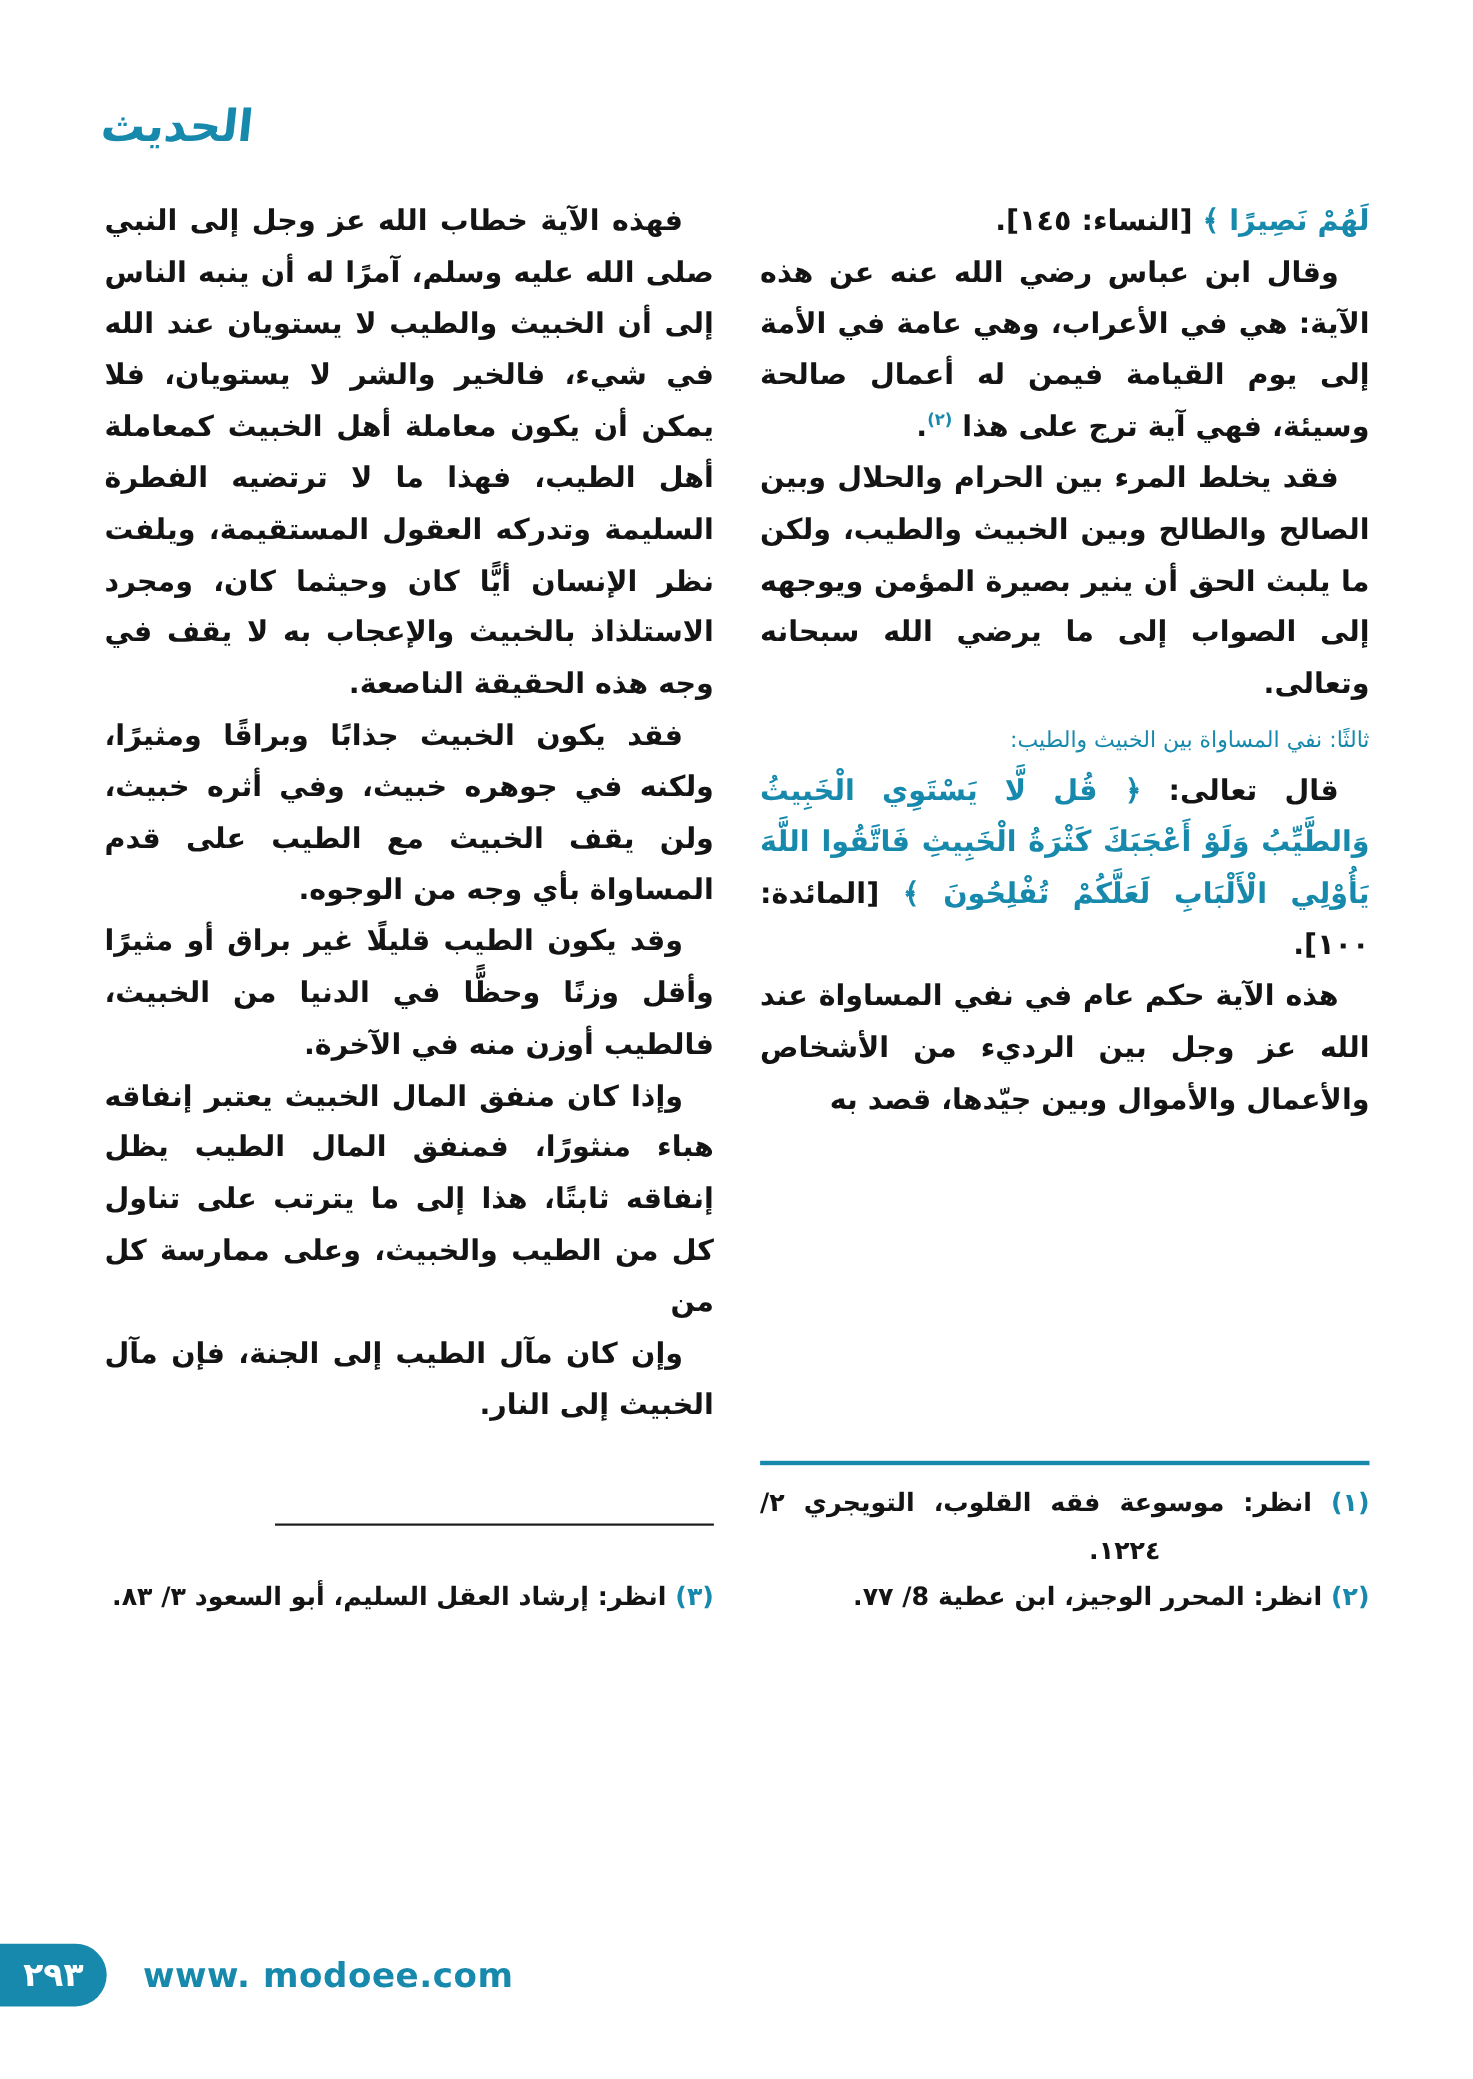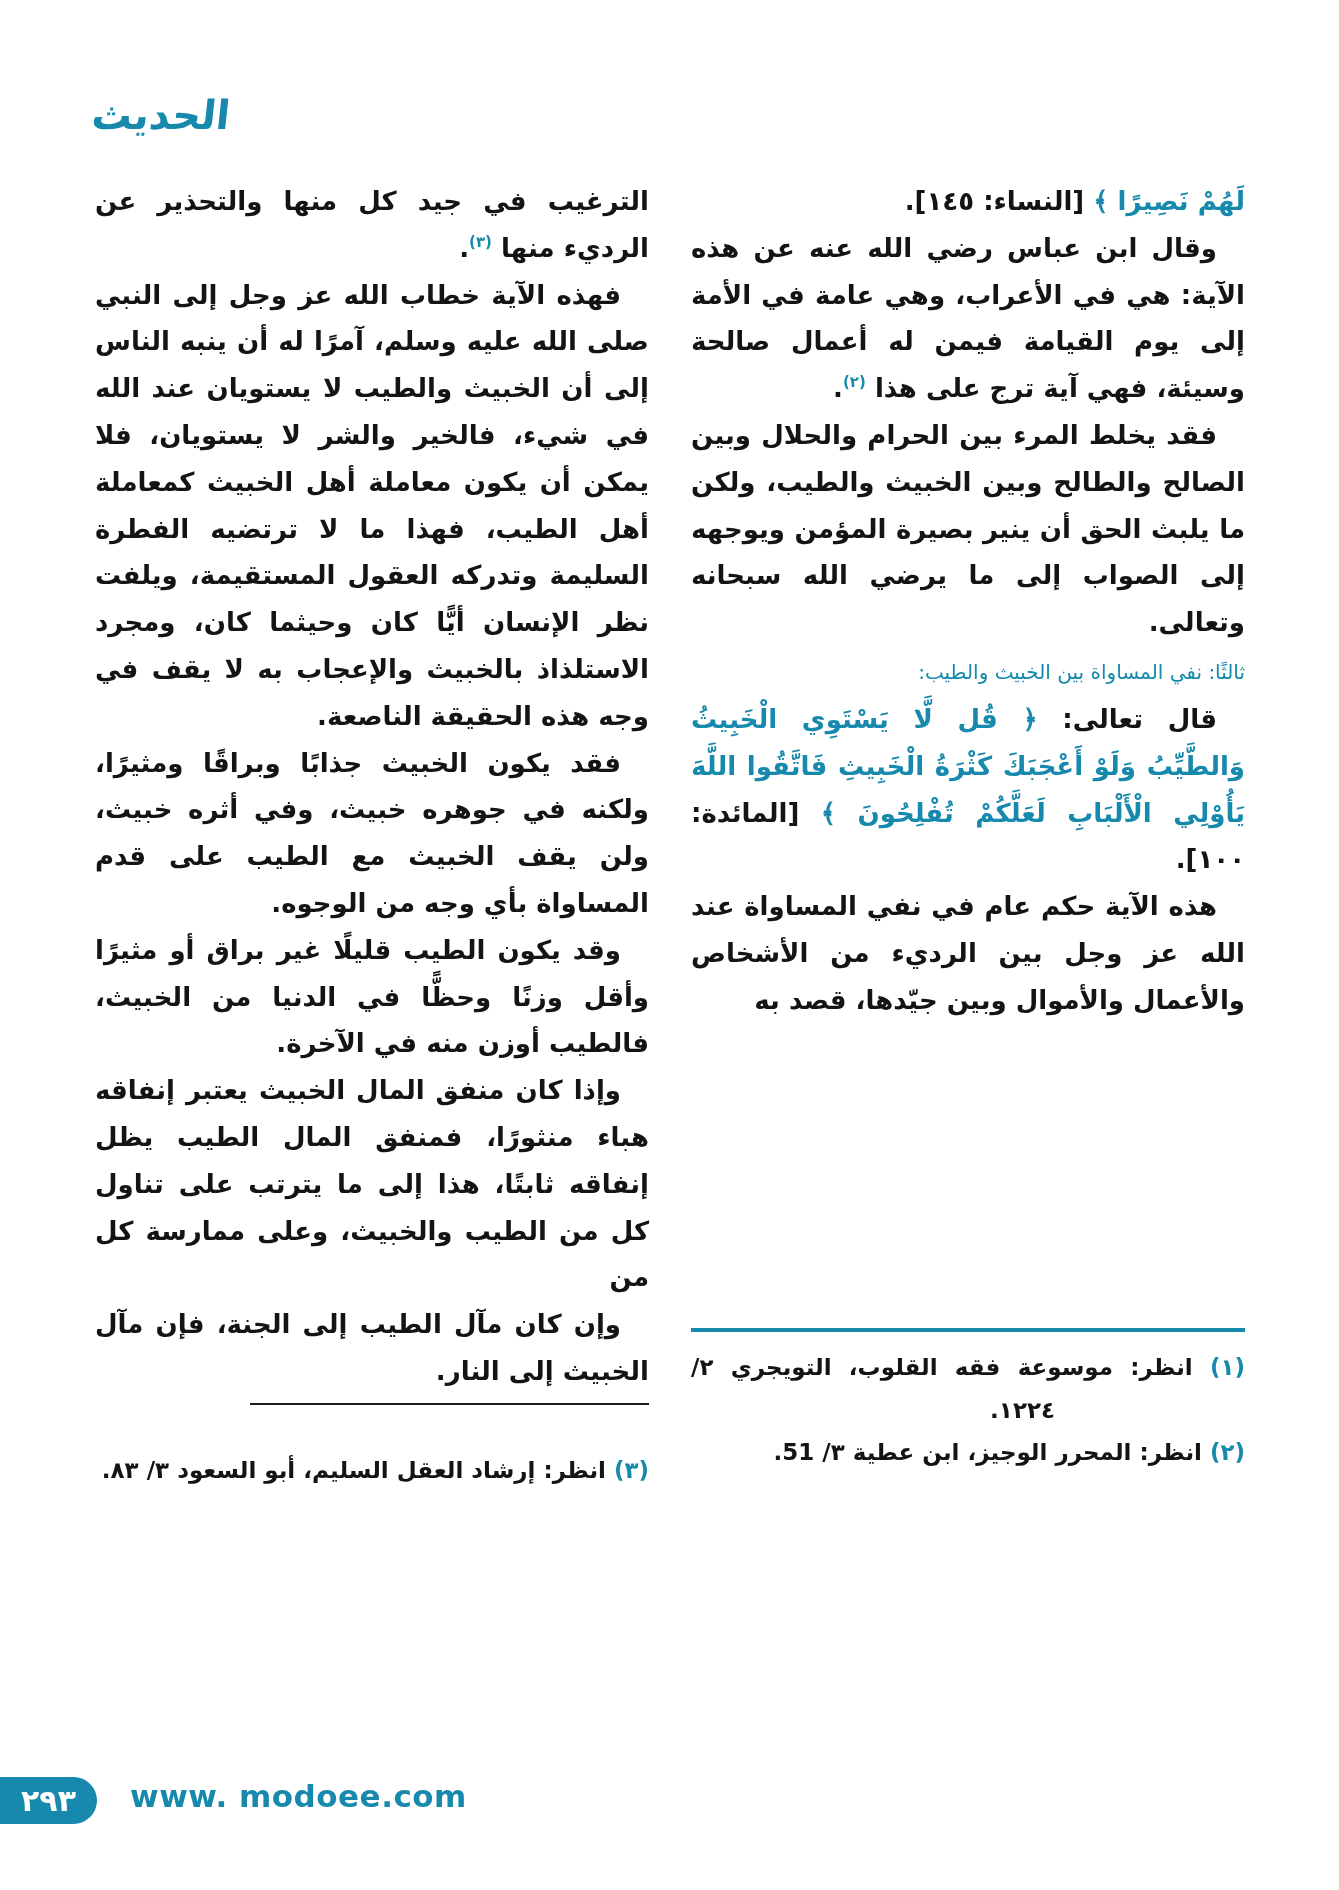--- a/index.html
+++ b/index.html
@@ -80,21 +80,21 @@
   }
   .footnote-left {
     padding-right: 150px;
     text-indent: -150px;
     margin-top: 44px;
   }
   .fn-marker { color: var(--accent); }
   .page-number-badge {
     position: absolute;
     left: 0; bottom: 66px;
-    width: 97px; height: 47px;
+    width: 97px; height: 57px;
     background: var(--accent);
     border-radius: 0 30px 30px 0;
     color: #ffffff;
     font-size: 30px;
     font-weight: 700;
     display: flex;
     align-items: center;
     justify-content: center;
     direction: rtl;
   }
@@ -128,27 +128,26 @@
 
       <h3 class="section-heading">ثالثًا: نفي المساواة بين الخبيث والطيب:</h3>
 
       <p class="para"><span>قال تعالى: </span><span class="verse">﴿ قُل لَّا يَسْتَوِي الْخَبِيثُ وَالطَّيِّبُ وَلَوْ أَعْجَبَكَ كَثْرَةُ الْخَبِيثِ فَاتَّقُوا اللَّهَ يَأُوْلِي الْأَلْبَابِ لَعَلَّكُمْ تُفْلِحُونَ ﴾</span><span> [المائدة: ١٠٠].</span></p>
 
       <p class="para"><span>هذه الآية حكم عام في نفي المساواة عند الله عز وجل بين الرديء من الأشخاص والأعمال والأموال وبين جيّدها، قصد به</span></p>
 
       <div class="fn-area">
         <div class="fn-rule-teal"></div>
         <div class="footnote"><span class="fn-marker">(١)</span><span> انظر: موسوعة فقه القلوب، التويجري ٢/ ١٢٢٤.</span></div>
-        <div class="footnote"><span class="fn-marker">(٢)</span><span> انظر: المحرر الوجيز، ابن عطية ٣/ 51.</span></div>
+        <div class="footnote"><span class="fn-marker">(٢)</span><span> انظر: المحرر الوجيز، ابن عطية 8/ ٧٧.</span></div>
       </div>
     </div>
 
     <div class="col">
 
-      <p class="para cont"><span>الترغيب في جيد كل منها والتحذير عن الرديء منها </span><sup class="fn-mark">(٣)</sup><span>.</span></p>
 
       <p class="para"><span>فهذه الآية خطاب الله عز وجل إلى النبي صلى الله عليه وسلم، آمرًا له أن ينبه الناس إلى أن الخبيث والطيب لا يستويان عند الله في شيء، فالخير والشر لا يستويان، فلا يمكن أن يكون معاملة أهل الخبيث كمعاملة أهل الطيب، فهذا ما لا ترتضيه الفطرة السليمة وتدركه العقول المستقيمة، ويلفت نظر الإنسان أيًّا كان وحيثما كان، ومجرد الاستلذاذ بالخبيث والإعجاب به لا يقف في وجه هذه الحقيقة الناصعة.</span></p>
 
       <p class="para"><span>فقد يكون الخبيث جذابًا وبراقًا ومثيرًا، ولكنه في جوهره خبيث، وفي أثره خبيث، ولن يقف الخبيث مع الطيب على قدم المساواة بأي وجه من الوجوه.</span></p>
 
       <p class="para"><span>وقد يكون الطيب قليلًا غير براق أو مثيرًا وأقل وزنًا وحظًّا في الدنيا من الخبيث، فالطيب أوزن منه في الآخرة.</span></p>
 
       <p class="para"><span>وإذا كان منفق المال الخبيث يعتبر إنفاقه هباء منثورًا، فمنفق المال الطيب يظل إنفاقه ثابتًا، هذا إلى ما يترتب على تناول كل من الطيب والخبيث، وعلى ممارسة كل من</span></p>
 
       <p class="para"><span>وإن كان مآل الطيب إلى الجنة، فإن مآل الخبيث إلى النار.</span></p>

